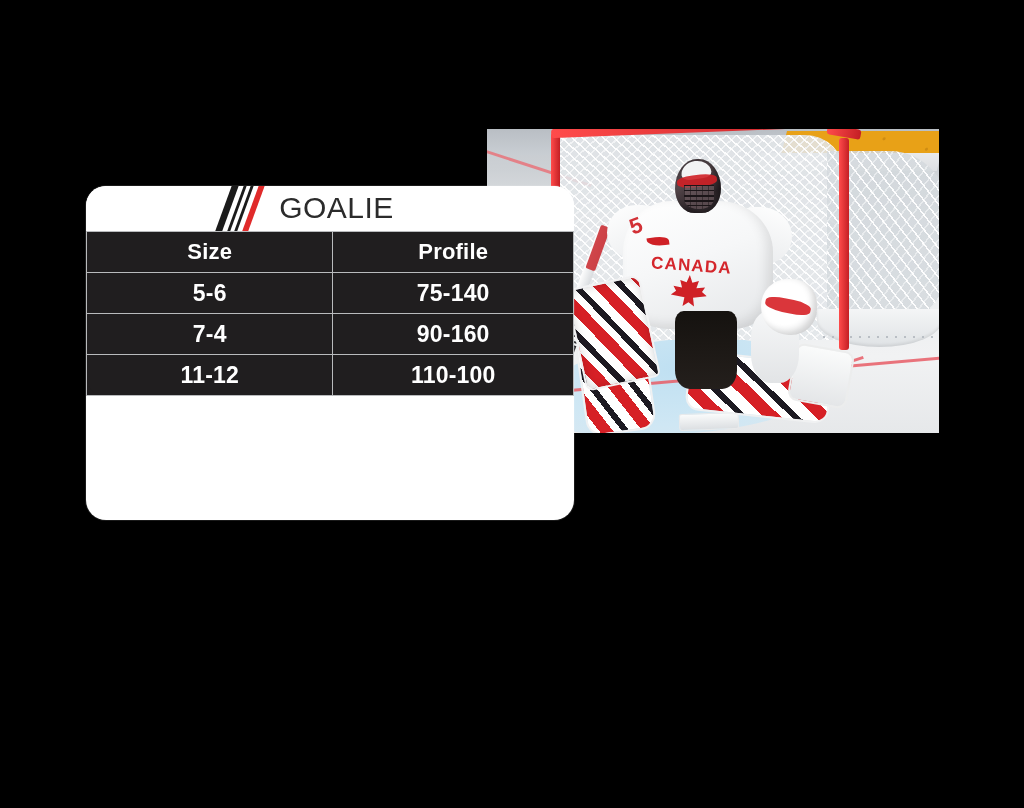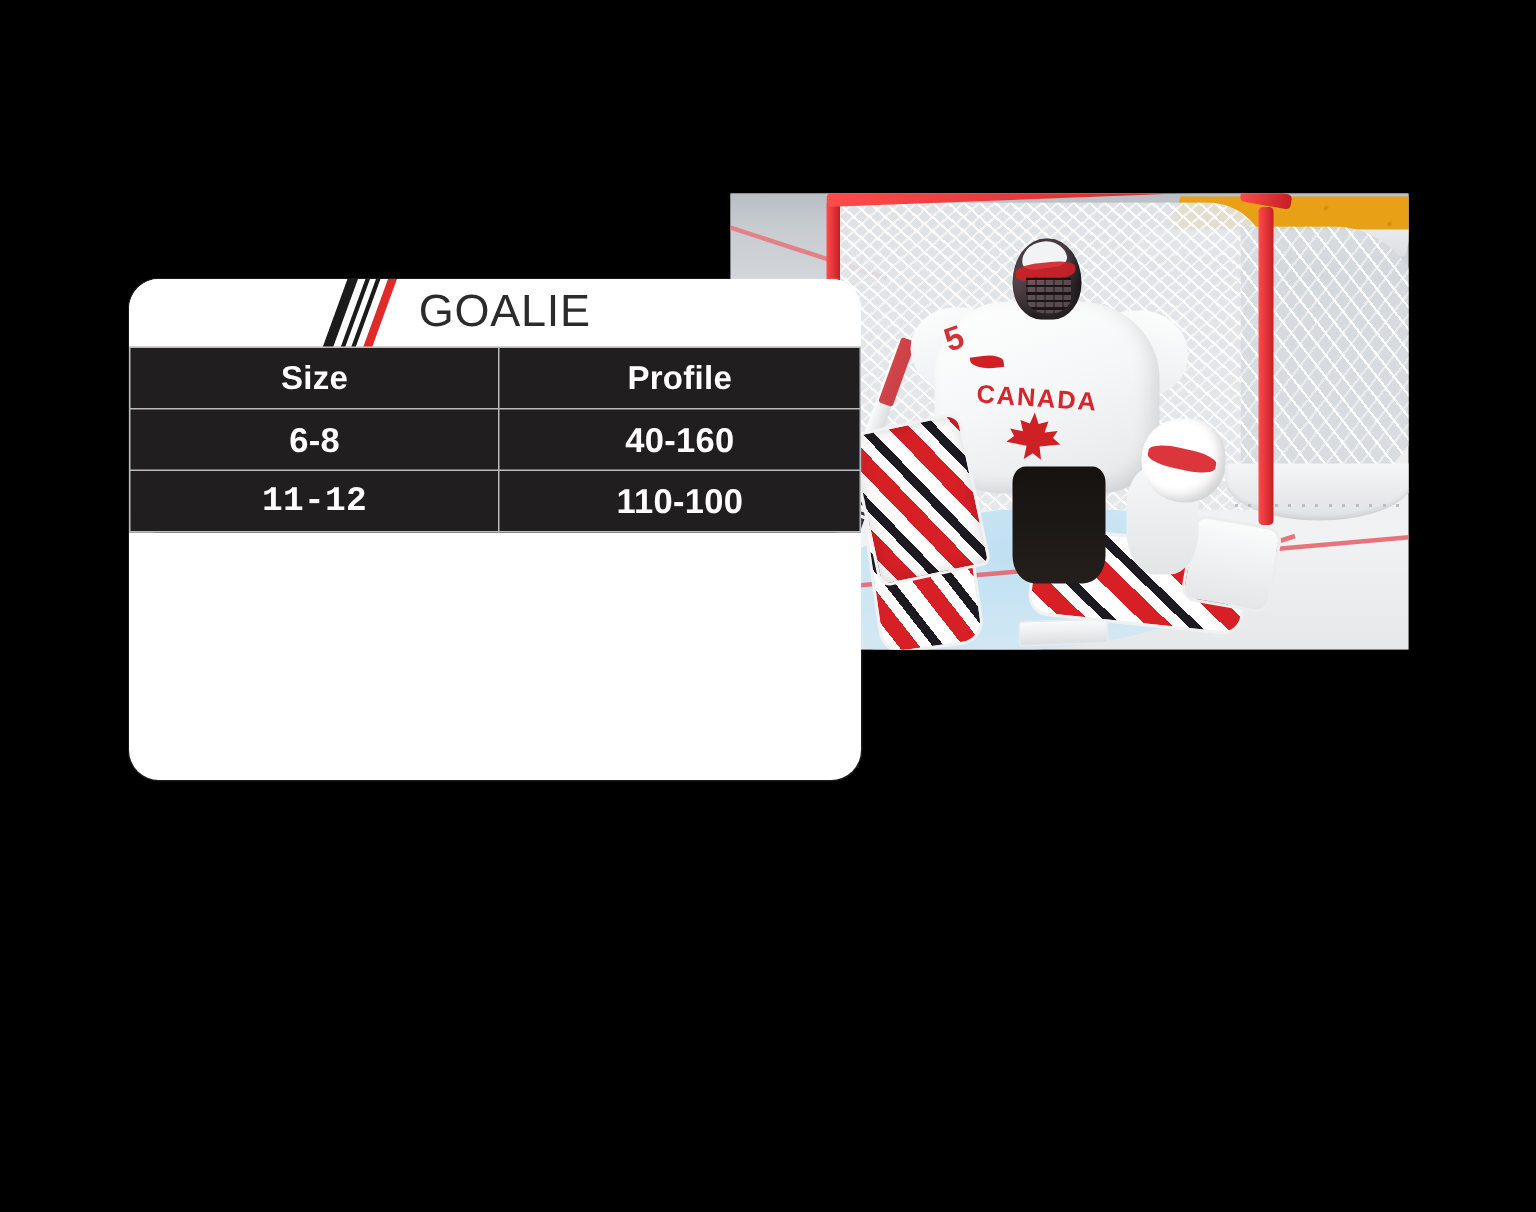--- a/index.html
+++ b/index.html
@@ -366,21 +366,21 @@
     text-align: center;
     height: 40px;
     font-size: 23px;
     font-weight: bold;
     letter-spacing: .2px;
     padding: 0;
   }
   .table th { font-size: 22px; text-align: center; }
   .table col.c-size   { width: 50.6%; }
   .table col.c-profile{ width: 49.4%; }
-  .table tr:last-child td:first-child { border-bottom-left-radius: 18px; font-family: Liberation Mono, monospace; }
+  .table tr:last-child td:first-child { border-bottom-left-radius: 18px; }
   .table tr:last-child td:last-child  { border-bottom-right-radius: 18px; }
 </style>
 </head>
 <body>
 
 <div class="photo">
   <div class="photo-inner">
     <div class="ice"></div>
     <div class="boards-dark"></div>
     <div class="board-orange"></div>
@@ -452,22 +452,26 @@
       <col class="c-profile">
     </colgroup>
     <thead>
       <tr>
         <th>Size</th>
         <th>Profile</th>
       </tr>
     </thead>
     <tbody>
       <tr>
-        <td>6-8</td>
-        <td>40-160</td>
+        <td>5-6</td>
+        <td>75-140</td>
+      </tr>
+      <tr>
+        <td>7-4</td>
+        <td>90-160</td>
       </tr>
       <tr>
         <td>11-12</td>
         <td>110-100</td>
       </tr>
     </tbody>
   </table>
 </div>
 
 </body></html>

